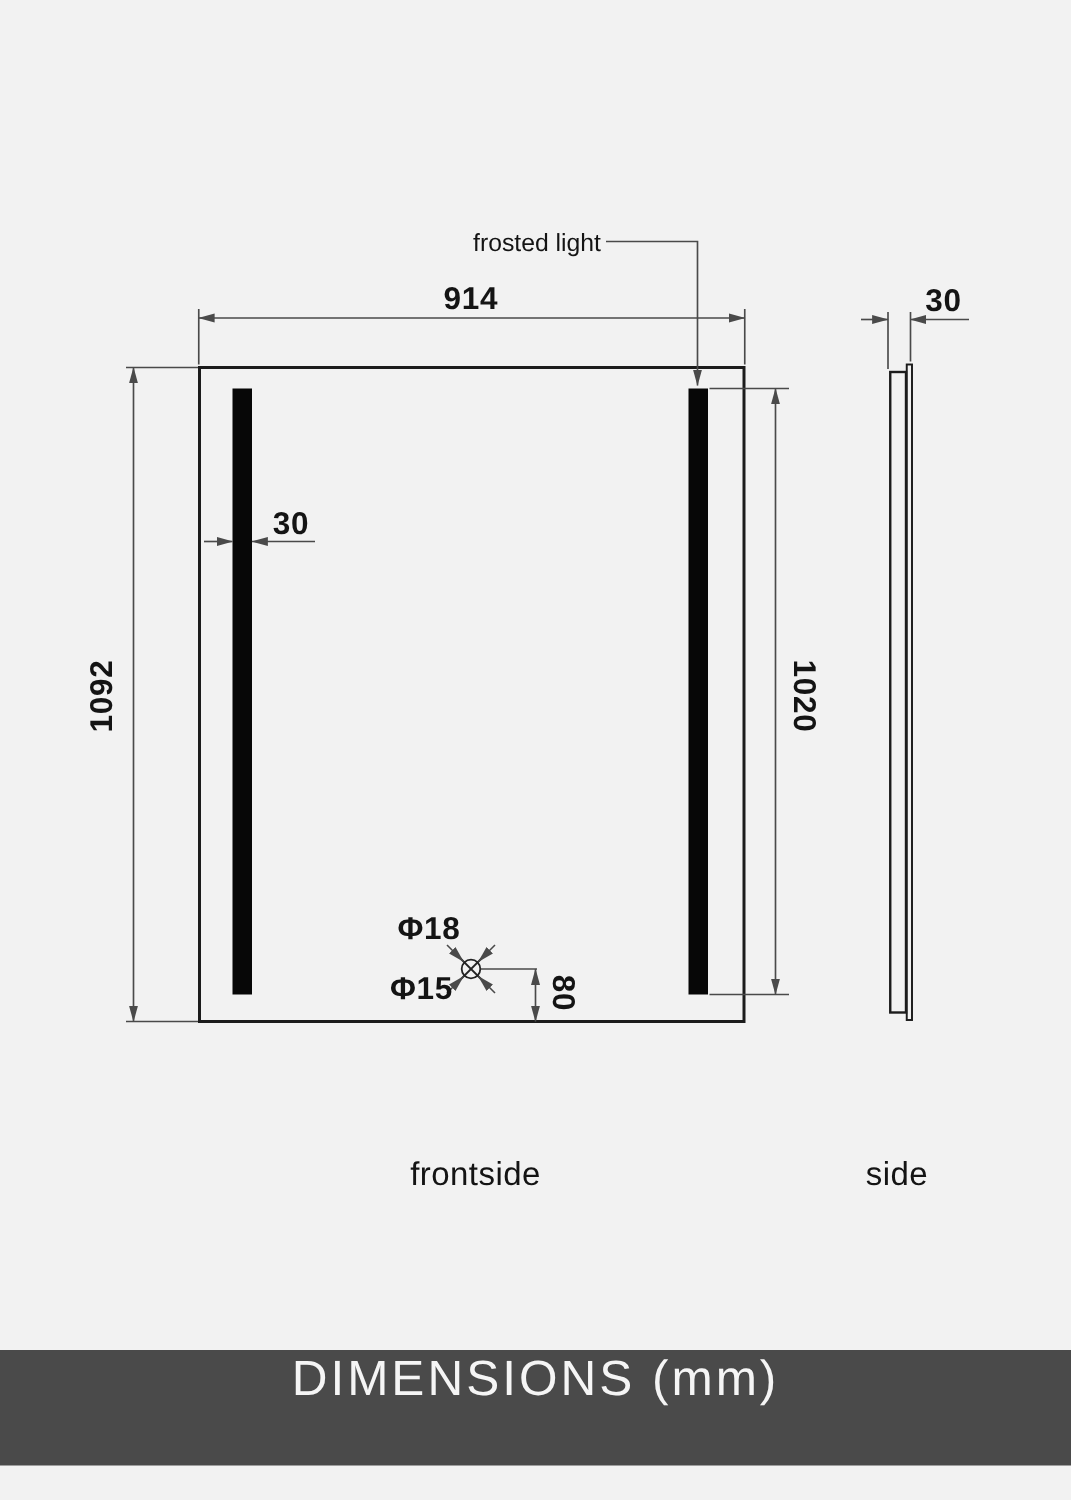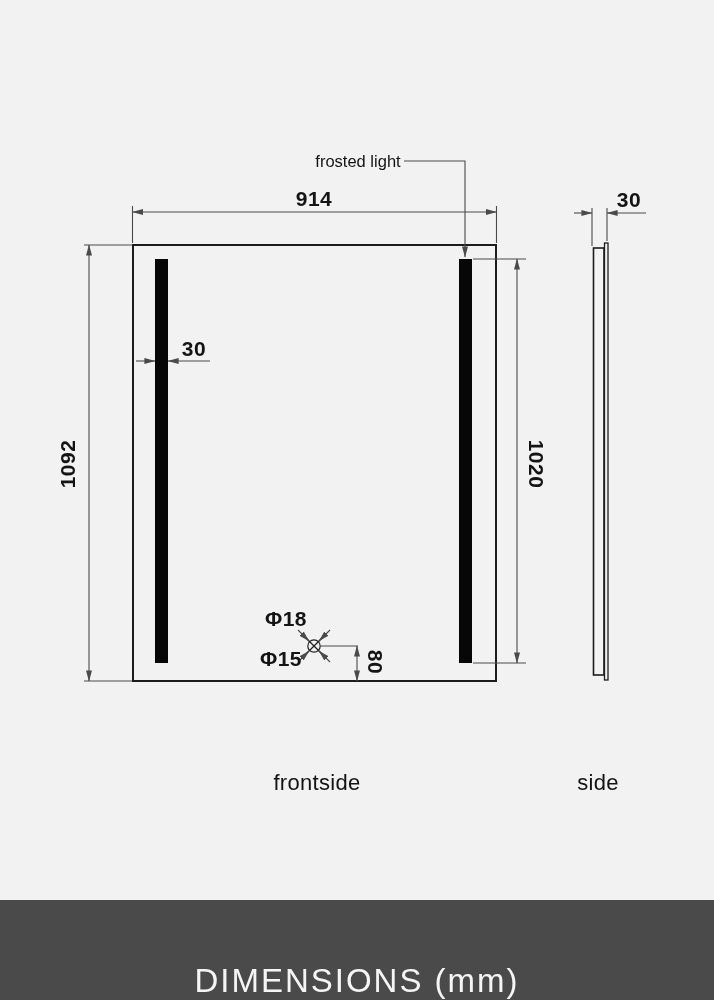--- a/index.html
+++ b/index.html
@@ -24,23 +24,23 @@
   .callout{font-size:16.5px;font-weight:500;}
   .viewlabel{font-size:22px;font-weight:400;letter-spacing:.3px;}
   .dim{stroke:var(--line);stroke-width:1.1;fill:none;}
   .thin{stroke:var(--line);stroke-width:1.1;fill:none;}
   .outline{stroke:var(--outline);stroke-width:2;fill:none;}
   .outline-thin{stroke:var(--outline);stroke-width:1.6;fill:none;}
   .led{fill:var(--bar);stroke:none;}
   .cross{stroke:#222;stroke-width:1.2;fill:none;}
   #arrow path{fill:var(--line);}
   .footer{
-    position:absolute;left:0;top:900px;width:714px;height:100px;
+    position:absolute;left:0;top:900px;width:714px;height:77px;
     background:var(--footer-bg);
-    display:flex;align-items:flex-end;justify-content:center;
+    display:flex;align-items:flex-start;justify-content:center;
   }
   .footer span{
     color:var(--footer-text);
     font-size:33px;font-weight:300;letter-spacing:2px;
   }
 </style>
 </head>
 <body>
 
 <svg class="stage" width="714" height="900" viewBox="0 0 714 900">

